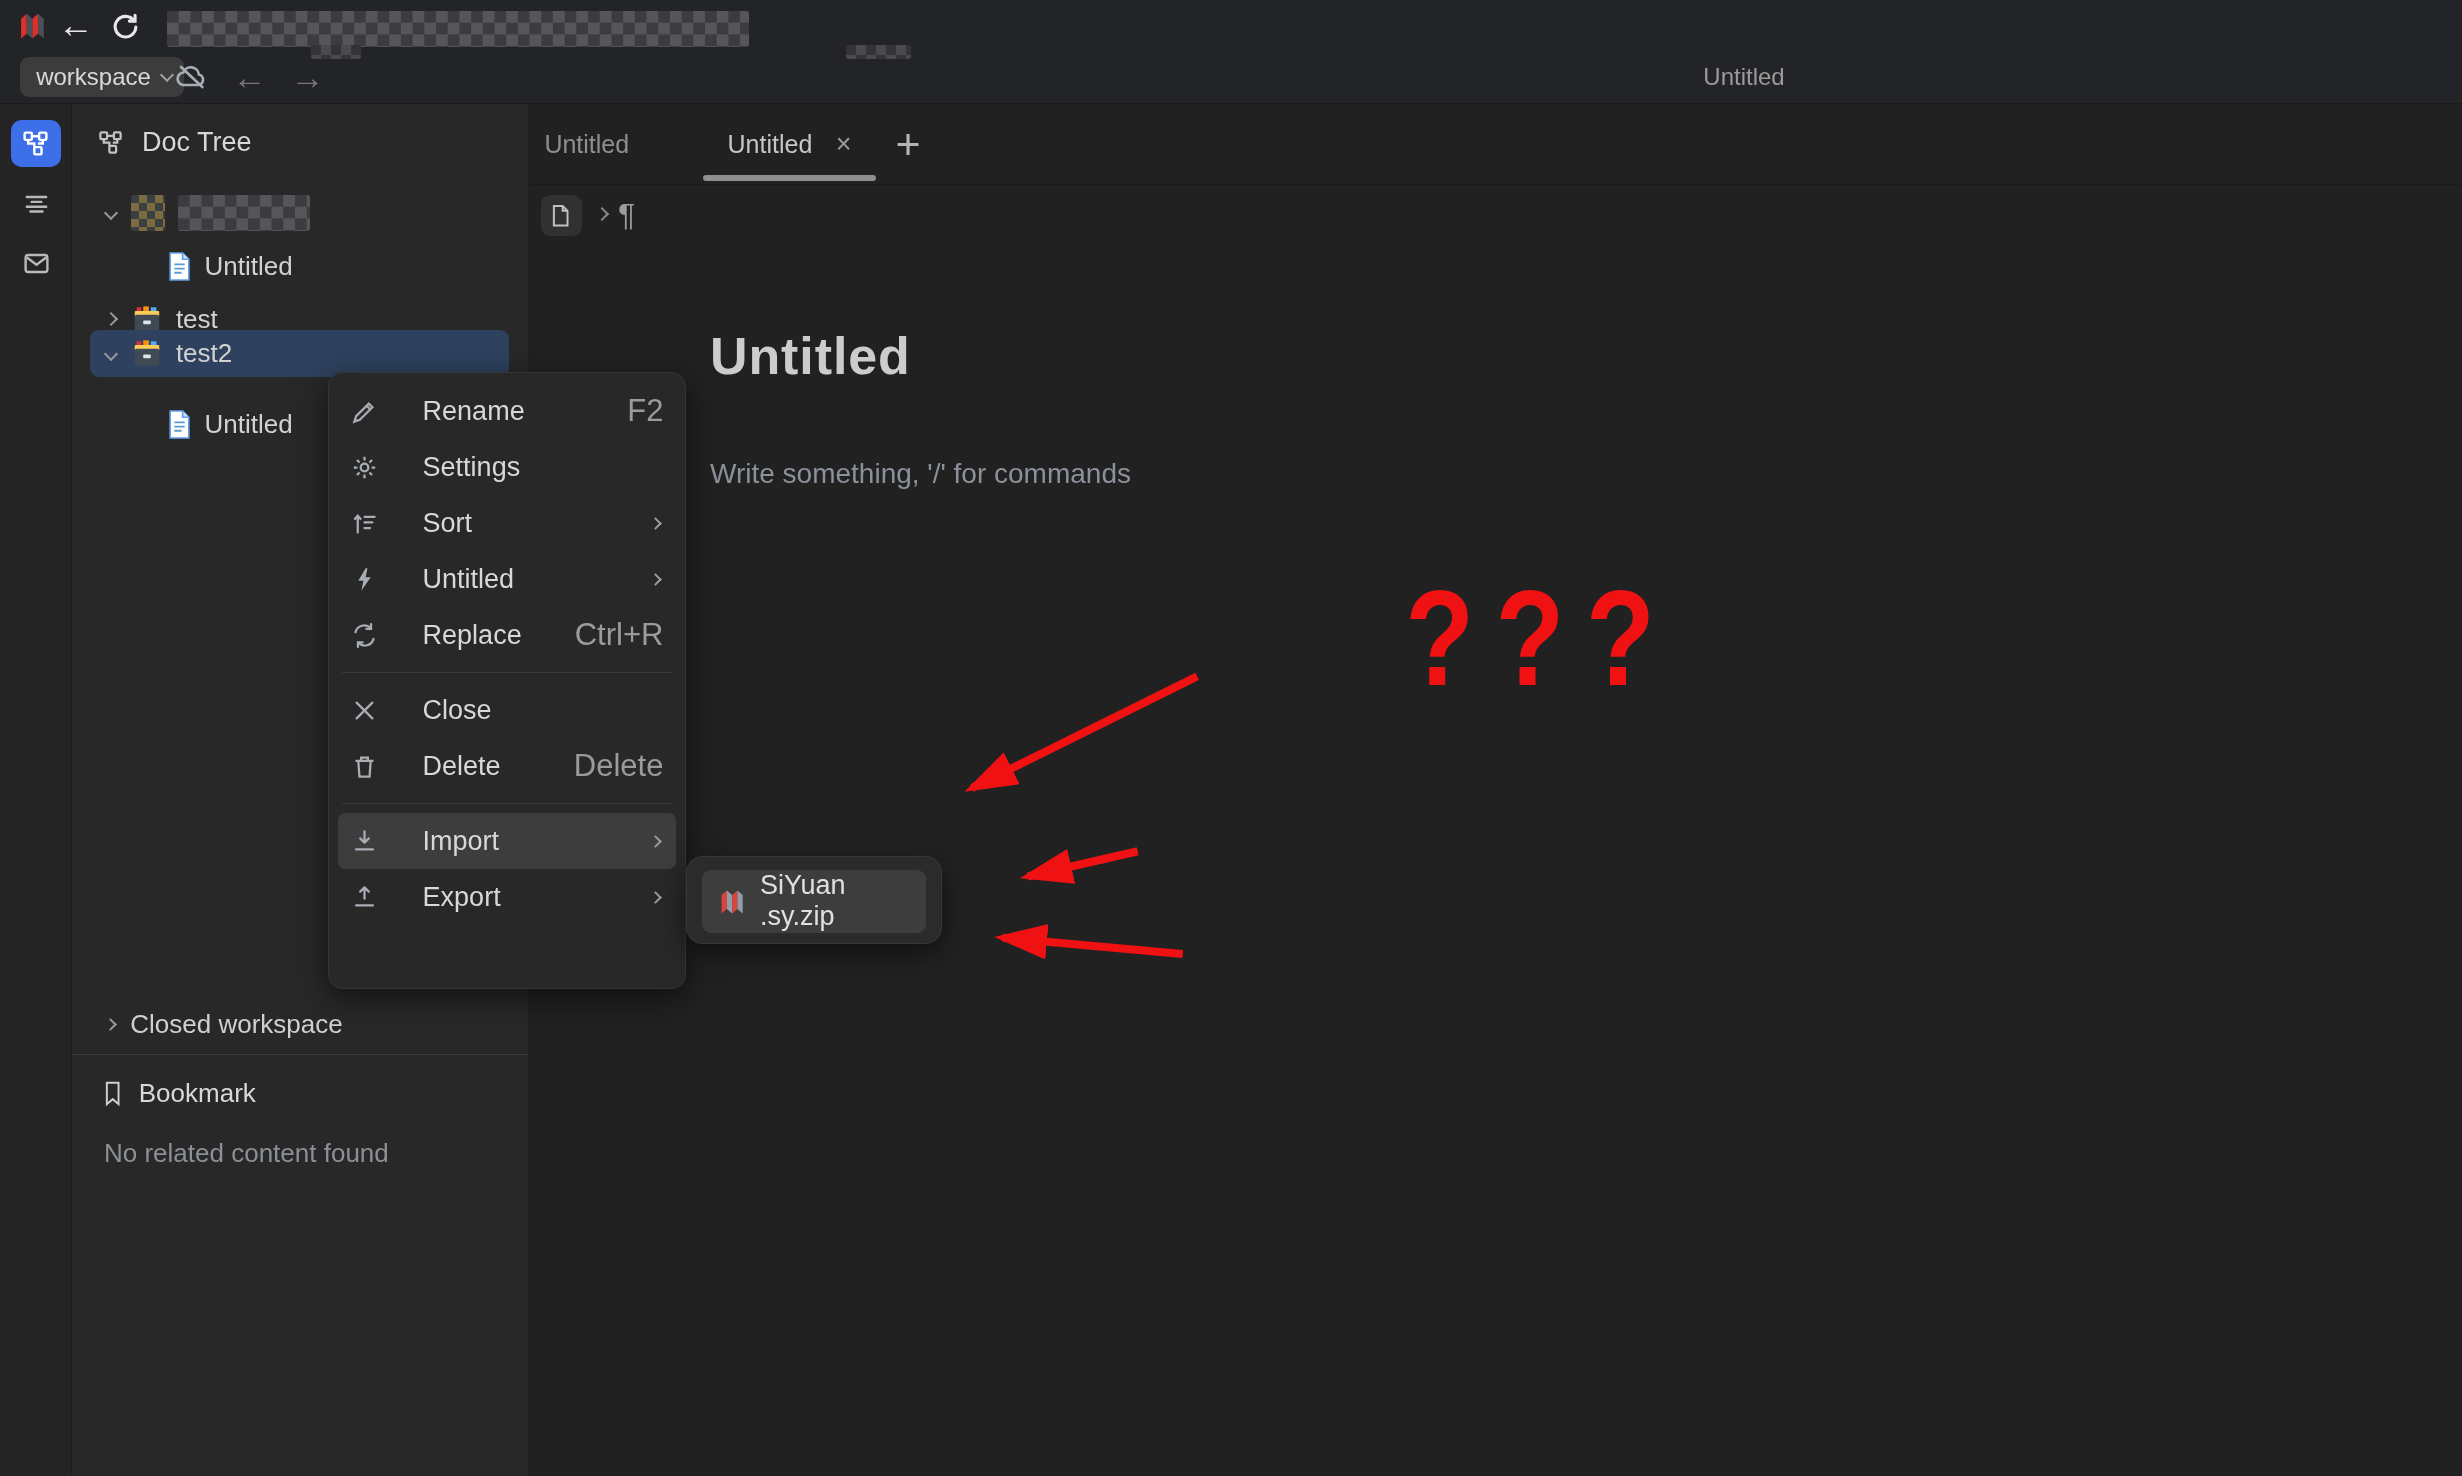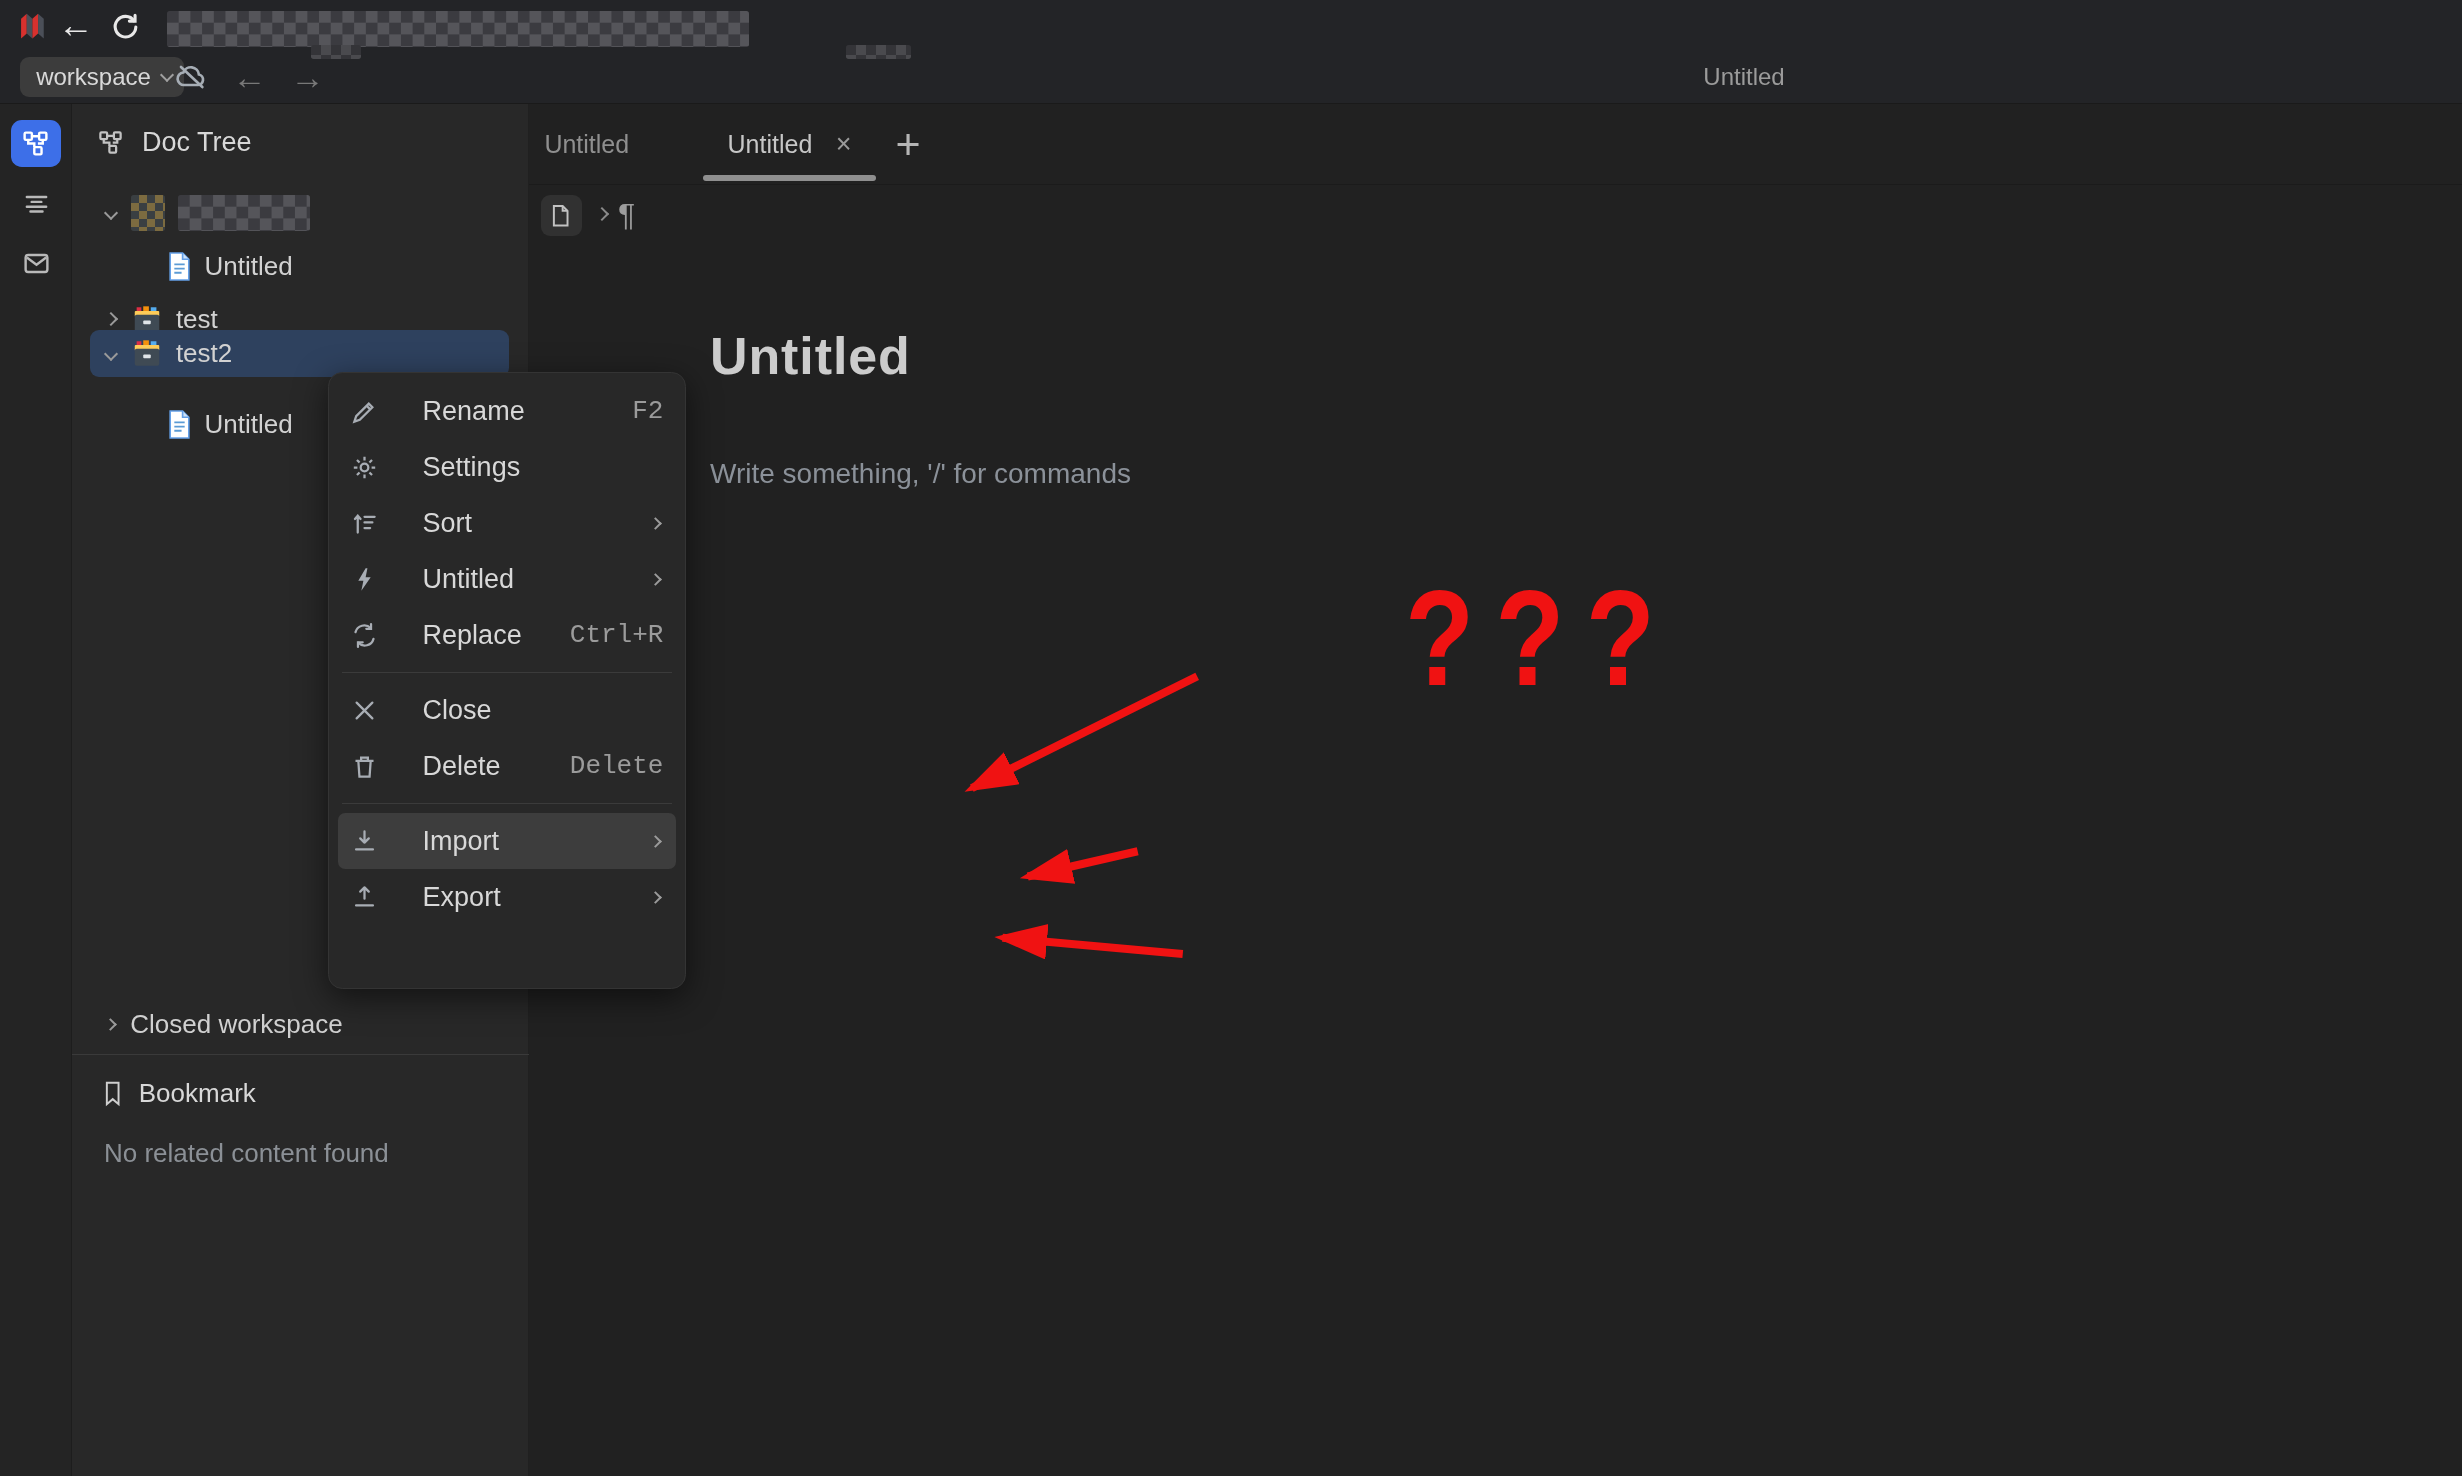--- a/index.html
+++ b/index.html
@@ -55,21 +55,21 @@
   #bc-chev { position:absolute; left:68px; top:24px; color:#8a8a8a; }
   #bc-para { position:absolute; left:89px; top:10px; height:41px; display:flex; align-items:center; font-size:32px; color:#9c9c9c; }
   #doc-title { position:absolute; left:710px; top:326px; font-size:52px; font-weight:bold; color:#cccccc; letter-spacing:0.9px; }
   #doc-placeholder { position:absolute; left:710px; top:458px; font-size:28px; color:#8b9199; }
 
   
   #ctx-menu { position:absolute; left:328px; top:372px; width:358px; height:617px; background:#282828; border:0.9px solid #343434; border-radius:14.4px; box-shadow:0 9px 32px rgba(0,0,0,.55); padding:10px 0; z-index:20; }
   .mi { height:56px; display:flex; align-items:center; padding:0 21.6px 0 21.6px; font-size:27px; color:#d8d8d8;gap:20px; }
   .mi .mic { width:27px; height:27px; flex:none; color:#a8adb4; margin-right:25px; }
   .mi .sp { flex:1; }
-  .mi .sc { font-family:Liberation Mono, monospace; font-size:26px; color:#9b9b9b; }
+  .mi .sc { font-family:Liberation Sans, sans-serif; font-size:31px; color:#9b9b9b; }
   .mi .sub { width:9px; height:9px; border-width:2.3px; color:#9b9b9b; margin-right:3.6px; }
   .mi.hl { margin:0 9px; padding:0 12.6px; background:#3d3d3d; border-radius:7.2px; }
   .msep { border-top:0.9px solid #3b3b3b; margin:9px 12.6px; }
 
   
   #submenu { position:absolute; left:686px; top:856px; width:256px; height:88px; background:#2b2b2b; border:0.9px solid #373737; border-radius:16px; box-shadow:0 9px 27px rgba(0,0,0,.5); z-index:21; }
   #submenu-item { position:absolute; left:15.3px; top:12.6px; right:15.3px; height:63px; background:#3d3d3d; border-radius:9px; display:flex; align-items:center; padding-left:12.6px; gap:13.5px; font-size:27px; color:#e0e0e0; }
 
   
   #annot-svg { position:absolute; left:0; top:0; width:2462px; height:1477px; z-index:40; pointer-events:none; }
@@ -323,20 +323,31 @@
     <div class="mi">
       <svg class="mic ic" viewBox="0 0 24 24" fill="none" stroke="currentColor" stroke-width="2" stroke-linecap="round">
           <path d="M12 13V3M12 3L8.2 6.8M12 3l3.8 3.8M4.5 19h15"></path>
         </svg>
       <span>Export</span>
       <span class="sp"></span>
         <span class="cv cv-r sub"></span>
     </div>
   </div>
 
+  <div id="submenu">
+    <div id="submenu-item">
+      <svg class="ic" width="32" height="32" viewBox="0 0 48 48">
+          <polygon points="10,15 18,8 18,36 10,43" fill="#d8453c"></polygon>
+          <polygon points="18,8 26,15 26,43 18,36" fill="#949ba8"></polygon>
+          <polygon points="26,15 34,8 34,36 26,43" fill="#d8453c"></polygon>
+          <polygon points="34,8 42,15 42,43 34,36" fill="#949ba8"></polygon>
+        </svg>
+      <span>SiYuan .sy.zip</span>
+    </div>
+  </div>
 
   <svg id="annot-svg" viewBox="0 0 2731 1638">
     <defs>
       <marker id="ah" markerWidth="8" markerHeight="6" refX="5.5" refY="2.2" orient="auto">
         <path d="M0,0 L6.5,2.2 L0,4.4 z" fill="#f01212"></path>
       </marker>
     </defs>
     <line x1="1328" y1="750" x2="1078" y2="874" stroke="#f01212" stroke-width="9" marker-end="url(#ah)"></line>
     <line x1="1262" y1="944" x2="1140" y2="972" stroke="#f01212" stroke-width="9" marker-end="url(#ah)"></line>
     <line x1="1312" y1="1058" x2="1112" y2="1040" stroke="#f01212" stroke-width="9" marker-end="url(#ah)"></line>

